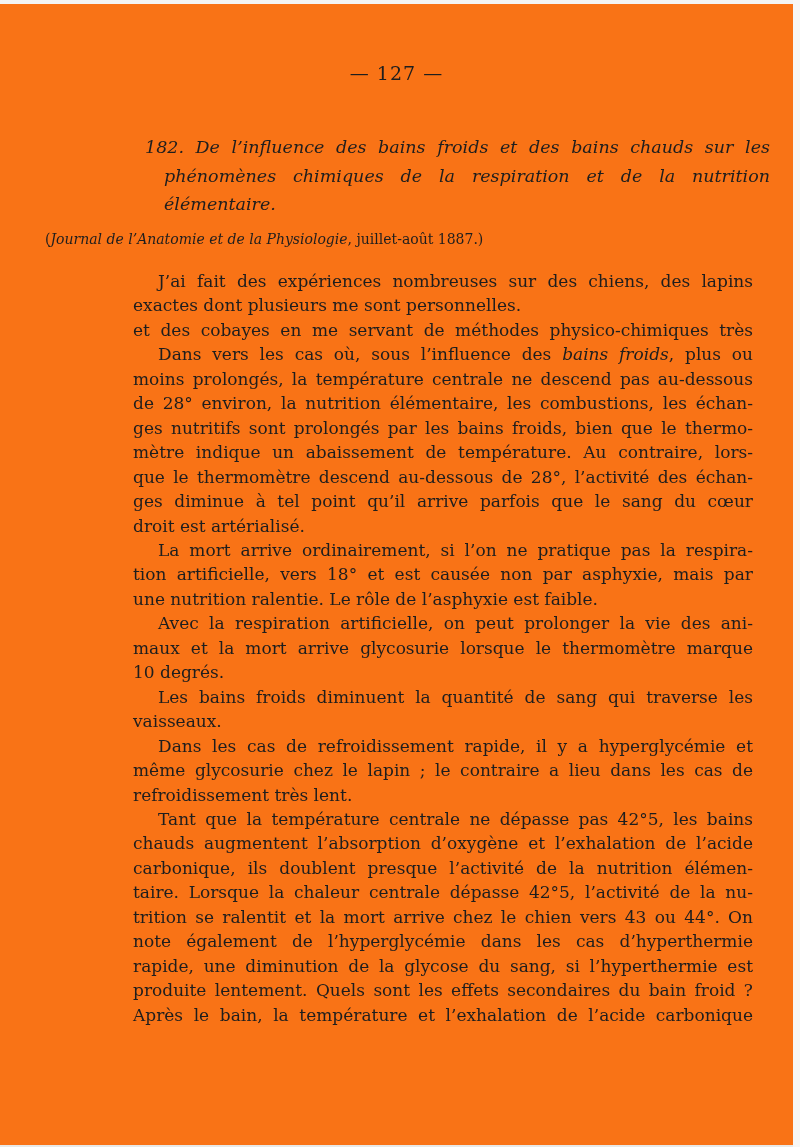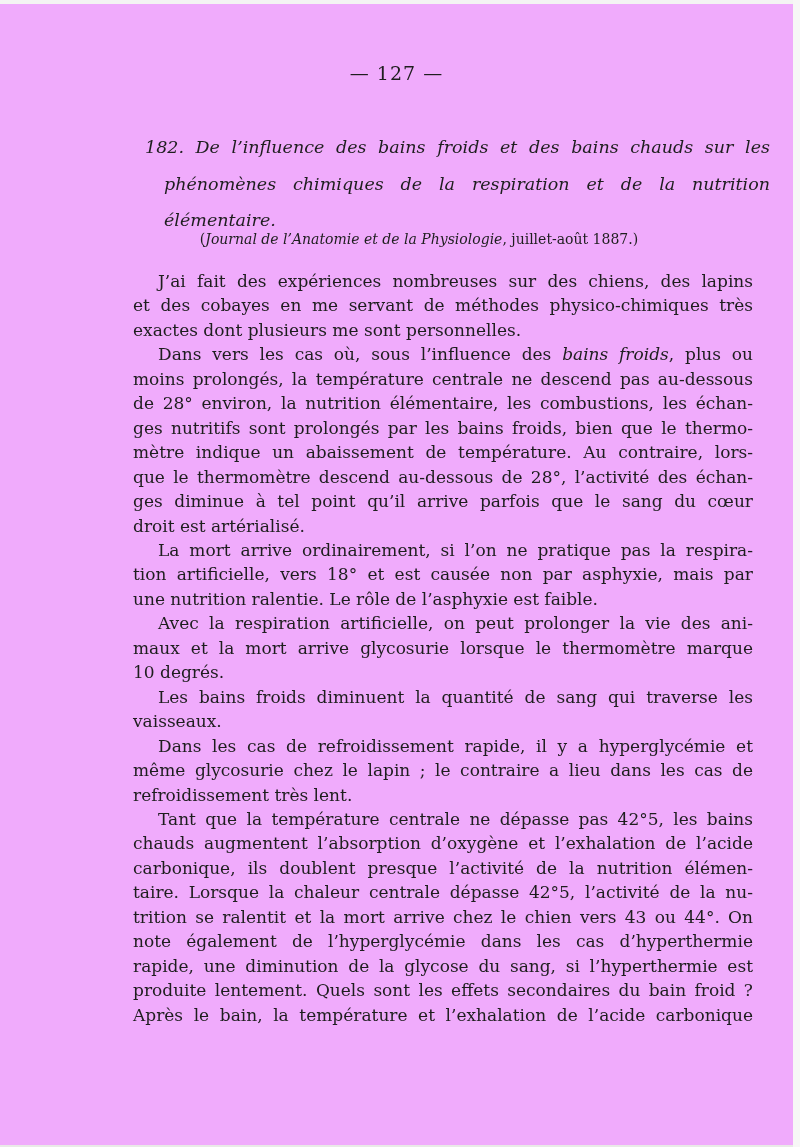--- a/index.html
+++ b/index.html
@@ -5,42 +5,42 @@
   html, body { margin: 0; padding: 0; }
   body {
     width: 800px; height: 1147px; overflow: hidden;
     background: #e9e9e7;
     position: relative;
     font-family: "DejaVu Serif", serif;
     color: #1e1e1e;
   }
   .page {
     position: absolute; left: 0; top: 4px; width: 793px; height: 1141px;
-    background: #f0abfc;
+    background: #f97316;
   }
   .edge-right {
     position: absolute; right: 0; top: 0; width: 7px; height: 1147px; background: #f7f7f6;
   }
   .edge-top {
     position: absolute; left: 0; top: 0; width: 800px; height: 4px; background: #f4f4f3;
   }
   .pagenum {
     position: absolute; left: 0; width: 793px; top: 58px;
     text-align: center; font-size: 19px; letter-spacing: 1px;
   }
   .title {
     position: absolute; left: 145px; top: 129px; width: 625px;
     font-style: italic; font-size: 17.5px; line-height: 28.5px;
   }
   .title .line { display: block; white-space: nowrap; text-align: justify; text-align-last: justify; }
-  .title .line.l2, .title .line.l3 { padding-left: 19px; margin-top: 8px; }
+  .title .line.l2, .title .line.l3 { padding-left: 19px; }
   .title .line.l3 { text-align-last: left; }
   .citation {
     position: absolute; left: 0; width: 793px; top: 227px;
-    text-align: center; font-size: 14px; padding-left: 45px; box-sizing: border-box;
+    text-align: left; font-size: 14px; padding-left: 45px; box-sizing: border-box;
   }
   .citation .journal { font-style: italic; }
   .body-text {
     position: absolute; left: 133px; top: 265px; width: 620px;
     font-size: 17px; line-height: 24.45px;
   }
   .body-text .ln {
     display: block; white-space: nowrap;
     text-align: justify; text-align-last: justify;
   }
@@ -60,22 +60,22 @@
     <span class="line l1">182. De l’influence des bains froids et des bains chauds sur les</span>
     <span class="line l2">phénomènes chimiques de la respiration et de la nutrition</span>
     <span class="line l3">élémentaire.</span>
   </div>
 
   <div class="citation"><span>(</span><span class="journal">Journal de l’Anatomie et de la Physiologie</span><span>, juillet-août 1887.)</span></div>
 
   <div class="body-text" id="body-text">
 
     <span class="ln indent">J’ai fait des expériences nombreuses sur des chiens, des lapins</span>
+    <span class="ln last">exactes dont plusieurs me sont personnelles.</span>
     <span class="ln">et des cobayes en me servant de méthodes physico-chimiques très</span>
-    <span class="ln last">exactes dont plusieurs me sont personnelles.</span>
 
     <span class="ln indent"><span>Dans vers les cas où, sous l’influence des </span><em>bains froids</em><span>, plus ou</span></span>
     <span class="ln">moins prolongés, la température centrale ne descend pas au-dessous</span>
     <span class="ln">de 28° environ, la nutrition élémentaire, les combustions, les échan-</span>
     <span class="ln">ges nutritifs sont prolongés par les bains froids, bien que le thermo-</span>
     <span class="ln">mètre indique un abaissement de température. Au contraire, lors-</span>
     <span class="ln">que le thermomètre descend au-dessous de 28°, l’activité des échan-</span>
     <span class="ln">ges diminue à tel point qu’il arrive parfois que le sang du cœur</span>
     <span class="ln last">droit est artérialisé.</span>
 

